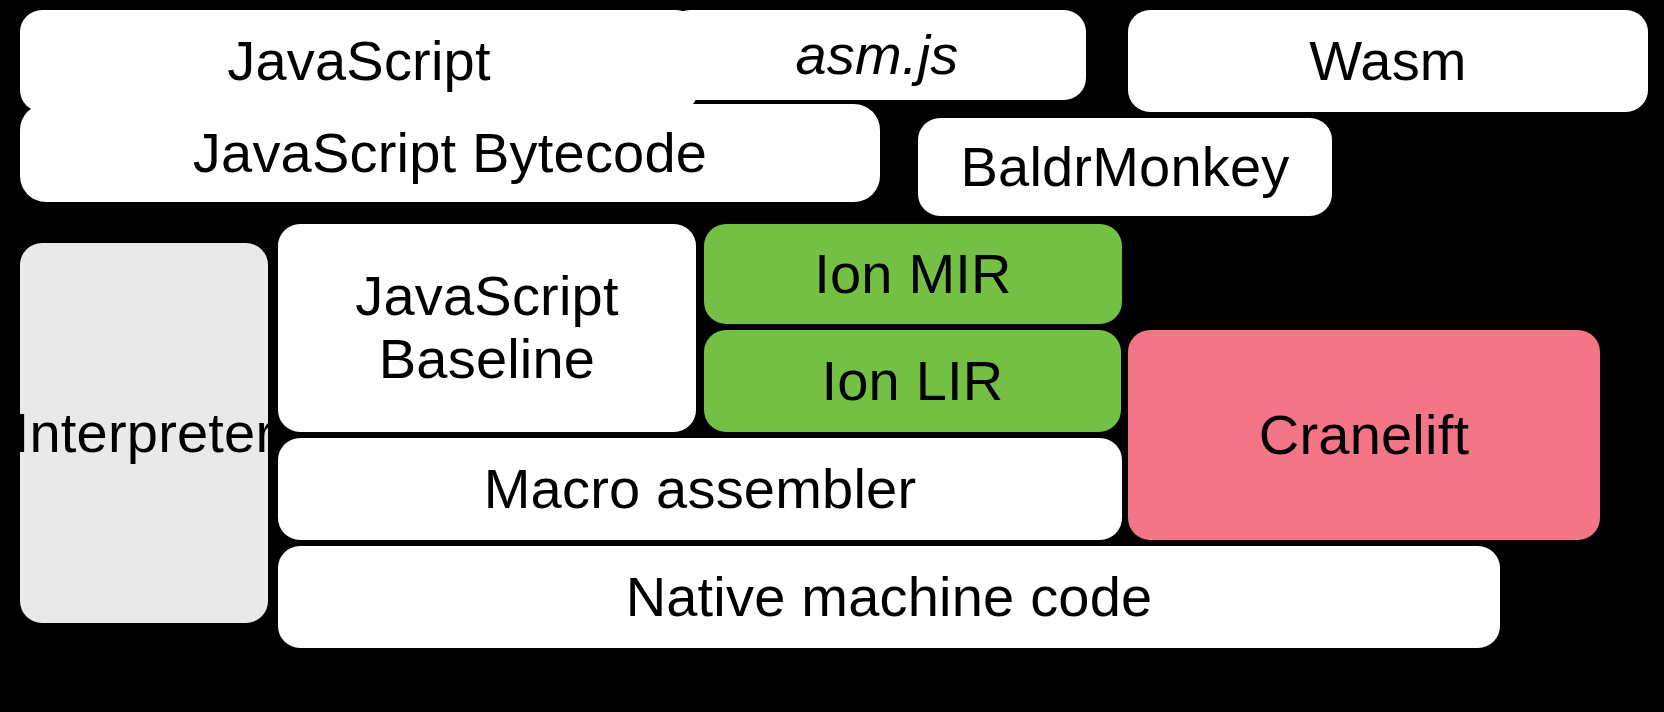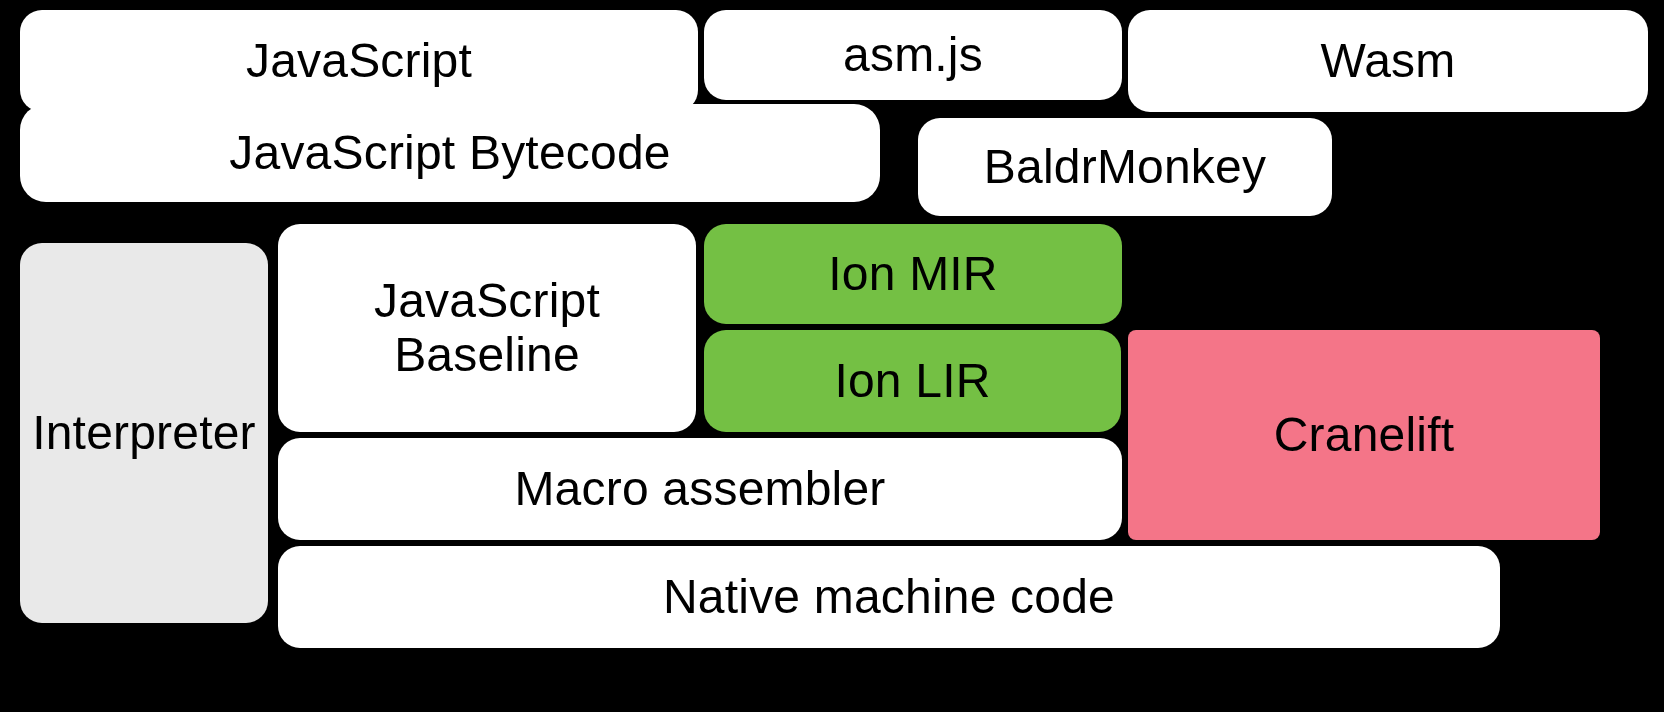--- a/index.html
+++ b/index.html
@@ -19,43 +19,43 @@
   }
   .node {
     position: absolute;
     box-sizing: border-box;
     display: flex;
     align-items: center;
     justify-content: center;
     text-align: center;
     border-radius: 22px;
     color: #000000;
-    font-size: 48px;
+    font-size: 56px;
     font-weight: 400;
     line-height: 1.12;
     letter-spacing: 0.2px;
     white-space: pre-line;
     padding: 2px 8px;
     user-select: none;
   }
   .fill-white  { background: #ffffff; }
   .fill-gray   { background: #e9e9e9; }
   .fill-green  { background: #74c044; text-align: right; }
   .fill-pink   { background: #f47588; }
 </style>
 </head>
 <body>
 
 <div id="diagram" style="background: rgb(0, 0, 0);">
     <div class="node fill-white" style="left: 20px; top: 10px; width: 678px; height: 102px;">JavaScript</div>
-    <div class="node fill-white" style="left: 704px; top: 10px; width: 418px; height: 90px;">asm.js</div>
+    <div class="node fill-white" style="left: 668px; top: 10px; width: 418px; height: 90px; font-style: italic;">asm.js</div>
     <div class="node fill-white" style="left: 1128px; top: 10px; width: 520px; height: 102px;">Wasm</div>
     <div class="node fill-white" style="left: 20px; top: 104px; width: 860px; height: 98px; border-radius: 26px;">JavaScript Bytecode</div>
     <div class="node fill-white" style="left: 918px; top: 118px; width: 414px; height: 98px; text-align: center;">BaldrMonkey</div>
     <div class="node fill-gray" style="left: 20px; top: 224px; width: 248px; height: 380px; margin-top: 19px;">Interpreter</div>
     <div class="node fill-white" style="left: 278px; top: 224px; width: 418px; height: 208px;">JavaScript
 Baseline</div>
     <div class="node fill-green" style="left: 704px; top: 224px; width: 418px; height: 100px;">Ion MIR</div>
     <div class="node fill-green" style="left: 704px; top: 330px; width: 417px; height: 102px;">Ion LIR</div>
-    <div class="node fill-pink" style="left: 1128px; top: 330px; width: 472px; height: 210px; border-radius: 8px;">Cranelift</div>
+    <div class="node fill-pink" style="left: 1128px; top: 330px; width: 472px; height: 210px;">Cranelift</div>
     <div class="node fill-white" style="left: 278px; top: 438px; width: 844px; height: 102px;">Macro assembler</div>
     <div class="node fill-white" style="left: 278px; top: 546px; width: 1222px; height: 102px;">Native machine code</div>
   </div>
 
 </body></html>

